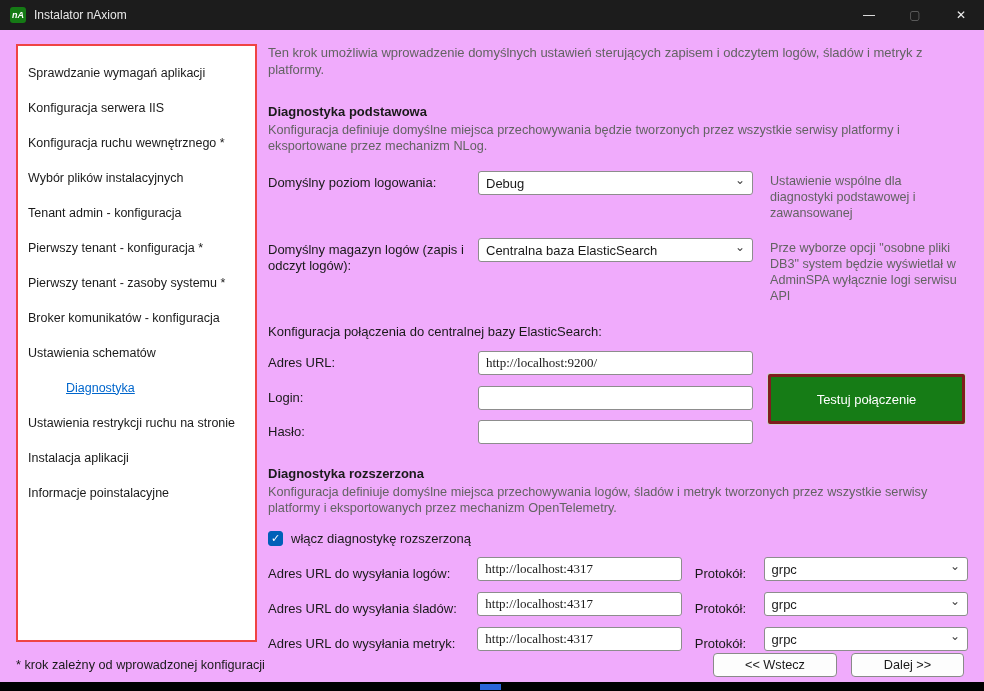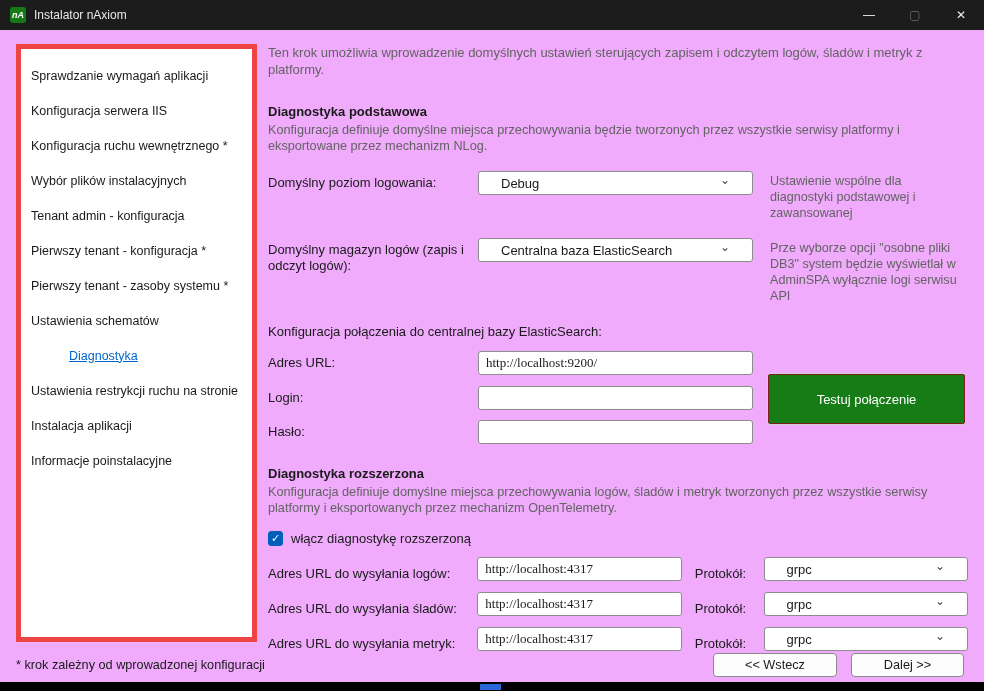--- a/index.html
+++ b/index.html
@@ -23,21 +23,21 @@
   }
   .win-title { color:#e9e9e9; font-size:12px; }
   .win-controls { display:flex; height:30px; }
   .wc { width:46px; height:30px; display:flex; align-items:center; justify-content:center; font-size:12px; cursor:default; }
   .wc.min, .wc.close { color:#f0f0f0; }
   .wc.max { color:#6d6d6d; }
 
   
   .sidebar {
     position:absolute; left:16px; top:44px; width:241px; height:598px;
-    background:#fff; border:5px solid #ef4444; padding-top:9px; overflow:hidden;
+    background:#fff; border:2px solid #ef4444; padding-top:9px; overflow:hidden;
   }
   .side-item {
     height:35px; display:flex; align-items:center; padding:0 6px 0 10px;
     white-space:nowrap; font-size:12.5px; color:#1a1a1a; cursor:default;
   }
   .side-item.active { color:#0066cc; text-decoration:underline;padding-left:48px; }
 
   
   .content { position:absolute; left:268px; top:44px; width:700px; }
   .gray { color:#636363; }
@@ -46,31 +46,31 @@
   .sec-desc { font-size:12.7px; line-height:16px; }
 
   .row { display:flex; align-items:flex-start; margin-top:17px; }
   .row .lbl { width:210px; padding-top:4px; line-height:16px; }
   .control-box, .text-input {
     width:275px; height:24px; background:#fff; border:1px solid #8d8d8d;
     border-radius:3px; font-size:13px;
   }
   .control-box {
     display:flex; align-items:center; justify-content:space-between;
-    padding:0 22px; cursor:default;
+    padding:0 7px; cursor:default;
   }
   .control-box .chev { color:#444; font-size:12px; line-height:10px; margin-top:-6px; }
   .text-input { padding:0 7px; font-family:Liberation Serif, serif; color:#1a1a1a; outline:none; }
   .note { margin-left:17px; flex:1; font-size:12.6px; line-height:16px; padding-top:2px; }
 
   .elastic { position:relative; margin-top:20px; }
   .elastic-header { font-size:13px; }
   .test-btn {
     position:absolute; right:3px; top:50px; width:197px; height:50px;
-    background:#167c16; border:1px solid #7f1d1d; border-radius:2px;
+    background:#167c16; border:3px solid #7f1d1d; border-radius:2px;
     color:#fff; font-size:13px; display:flex; align-items:center; justify-content:center;
     cursor:pointer; box-shadow:0 0 0 1px #cfcfcf;
   }
 
   .ext-section { margin-top:22px; }
   .check-row { display:flex; align-items:center; gap:8px; margin-top:15px; }
   .checkbox {
     width:15px; height:15px; background:#005fb8; border:1px solid #005fb8; border-radius:3px;
     color:#fff; font-size:11px; display:flex; align-items:center; justify-content:center; cursor:pointer;
   }
@@ -111,20 +111,21 @@
   </div>
 
   <div class="sidebar">
     <div class="side-item">Sprawdzanie wymagań aplikacji</div>
     <div class="side-item">Konfiguracja serwera IIS</div>
     <div class="side-item">Konfiguracja ruchu wewnętrznego *</div>
     <div class="side-item">Wybór plików instalacyjnych</div>
     <div class="side-item">Tenant admin - konfiguracja</div>
     <div class="side-item">Pierwszy tenant - konfiguracja *</div>
     <div class="side-item">Pierwszy tenant - zasoby systemu *</div>
+    <div class="side-item">Broker komunikatów - konfiguracja</div>
     <div class="side-item">Ustawienia schematów</div>
     <div class="side-item active">Diagnostyka</div>
     <div class="side-item">Ustawienia restrykcji ruchu na stronie</div>
     <div class="side-item">Instalacja aplikacji</div>
     <div class="side-item">Informacje poinstalacyjne</div>
   </div>
 
   <div class="content">
 
     <div class="intro gray">Ten krok umożliwia wprowadzenie domyślnych ustawień sterujących zapisem i odczytem logów, śladów i metryk z platformy.</div>

